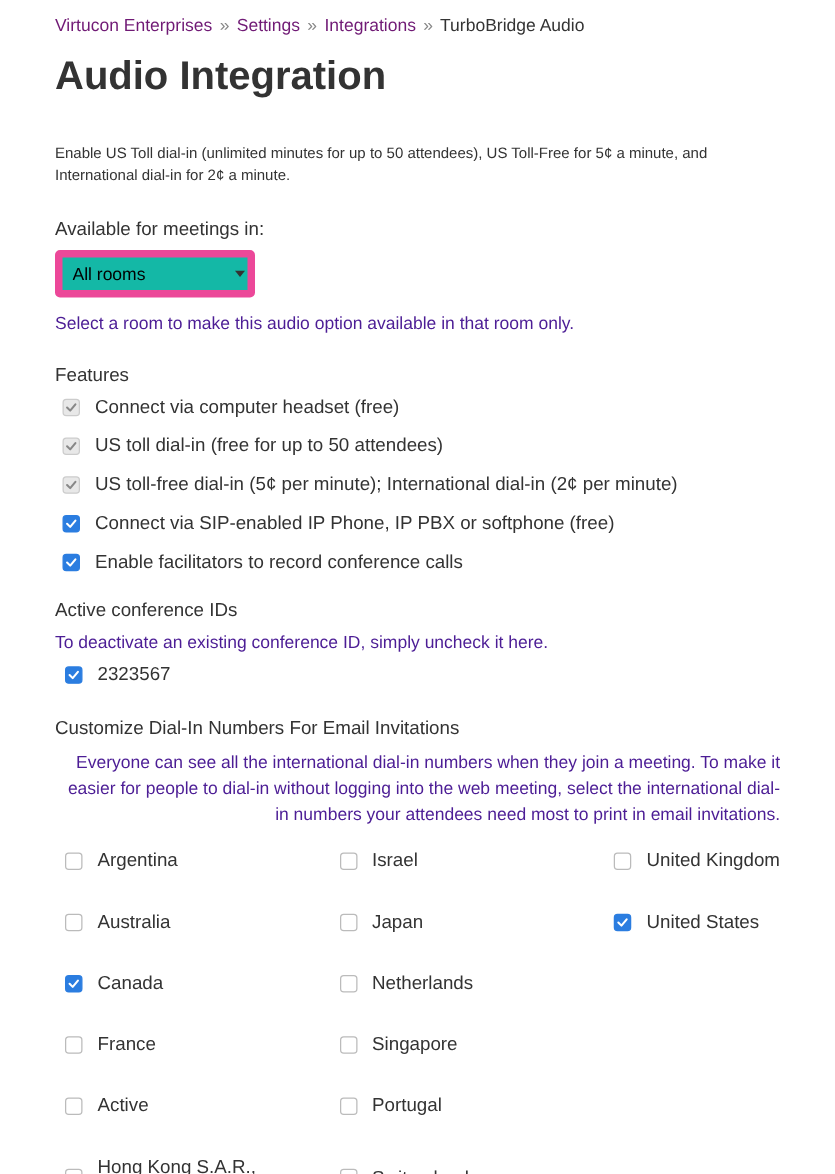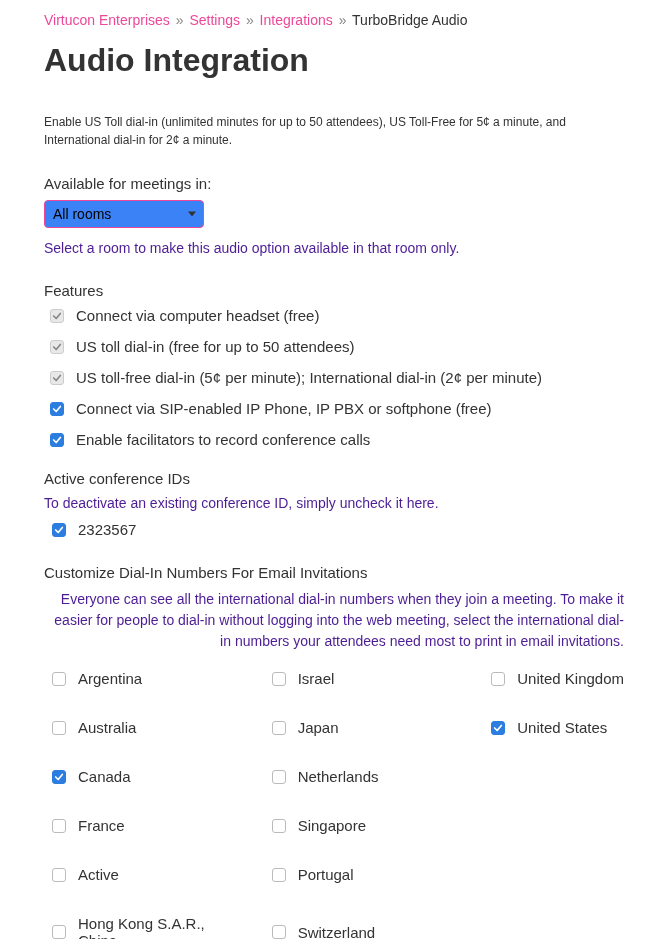--- a/index.html
+++ b/index.html
@@ -10,21 +10,21 @@
       background: #fff;
       padding: 12px 44px 40px 44px;
       width: 668px;
     }
     .breadcrumb {
       font-size: 14px;
       color: #555;
       margin-bottom: 14px;
     }
     .breadcrumb a {
-      color: #ec4899;
+      color: #701a75;
       text-decoration: none;
     }
     .breadcrumb .sep {
       color: #888;
       margin: 0 2px;
     }
     .breadcrumb .current {
       color: #333;
     }
     h1.page-title {
@@ -44,23 +44,23 @@
       font-size: 15px;
       color: #333;
       margin-bottom: 8px;
     }
     .select-wrap {
       margin-bottom: 12px;
     }
     select {
       font-size: 14px;
       padding: 5px 22px 5px 8px;
-      border: 1px solid #ec4899;
+      border: 6px solid #ec4899;
       border-radius: 4px;
-      background: #3b82f6;
+      background: #14b8a6;
       appearance: none;
       -webkit-appearance: none;
       position: relative;
       min-width: 160px;
     }
     .select-container {
       display: inline-block;
       position: relative;
     }
     .select-container::after {

